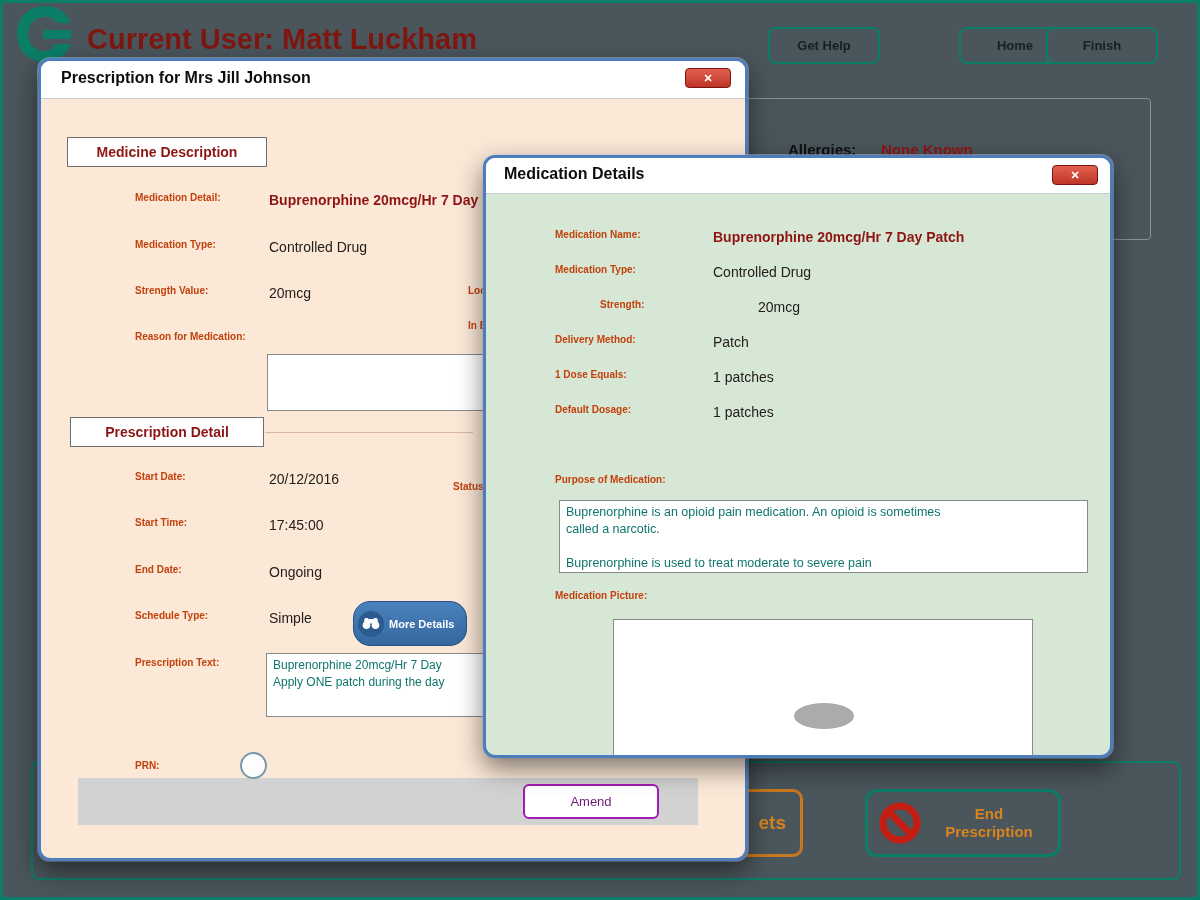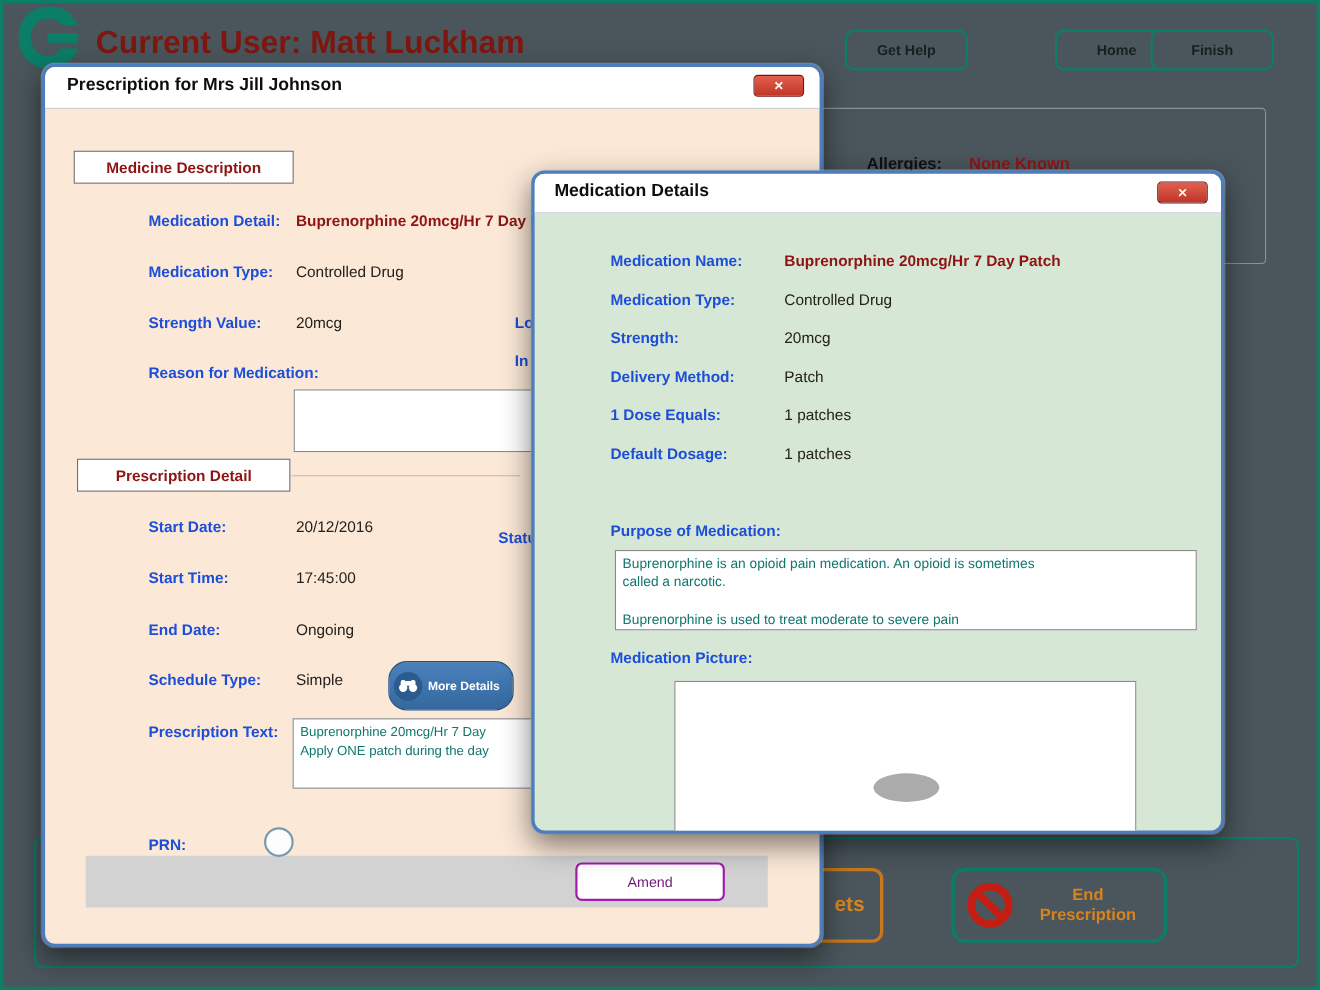--- a/index.html
+++ b/index.html
@@ -64,21 +64,21 @@
   .dlg-title { position:absolute; left:20px; top:8px; font-size:16px; font-weight:bold; color:#0d0d0d; white-space:nowrap; }
   .close-btn {
     position:absolute; top:7px; width:46px; height:20px;
     background:linear-gradient(#e2604f,#bf3527); border:1px solid #7a1512; border-radius:4px;
     color:#fff; font-size:11px; font-weight:bold;
     display:flex; align-items:center; justify-content:center; cursor:pointer;
   }
   #close-rx { right:14px; }
   #close-med { right:12px; }
 
-  .lbl { font-size:14px; font-weight:bold; color:#1d4ed8; white-space:nowrap;padding-left:40px; }
+  .lbl { font-size:10px; font-weight:bold; color:#c2410c; white-space:nowrap;padding-left:40px; }
   .val { font-size:14px; color:#24201c; white-space:nowrap; }
   .maroon { color:#8e1414; font-weight:bold; }
 
   .section-box {
     position:absolute; background:#fff; border:1px solid #6f6f6f;
     display:flex; align-items:center; justify-content:center;
     font-size:14px; font-weight:bold; color:#8e1414; white-space:nowrap;
   }
   .inputbox {
     position:absolute; background:#fff; border:1px solid #8a8a8a;
@@ -211,21 +211,21 @@
     <div class="close-btn" id="close-med">✕</div>
 
     <div class="md-row" style="top:71px;">
       <span class="lbl">Medication Name:</span>
       <span class="val maroon">Buprenorphine 20mcg/Hr 7 Day Patch</span>
     </div>
     <div class="md-row" style="top:106px;">
       <span class="lbl">Medication Type:</span>
       <span class="val">Controlled Drug</span>
     </div>
-    <div class="md-row" style="top:141px;">
+    <div class="md-row" style="top:141px;margin-left:45px;">
       <span class="lbl">Strength:</span>
       <span class="val">20mcg</span>
     </div>
     <div class="md-row" style="top:176px;">
       <span class="lbl">Delivery Method:</span>
       <span class="val">Patch</span>
     </div>
     <div class="md-row" style="top:211px;">
       <span class="lbl">1 Dose Equals:</span>
       <span class="val">1 patches</span>

